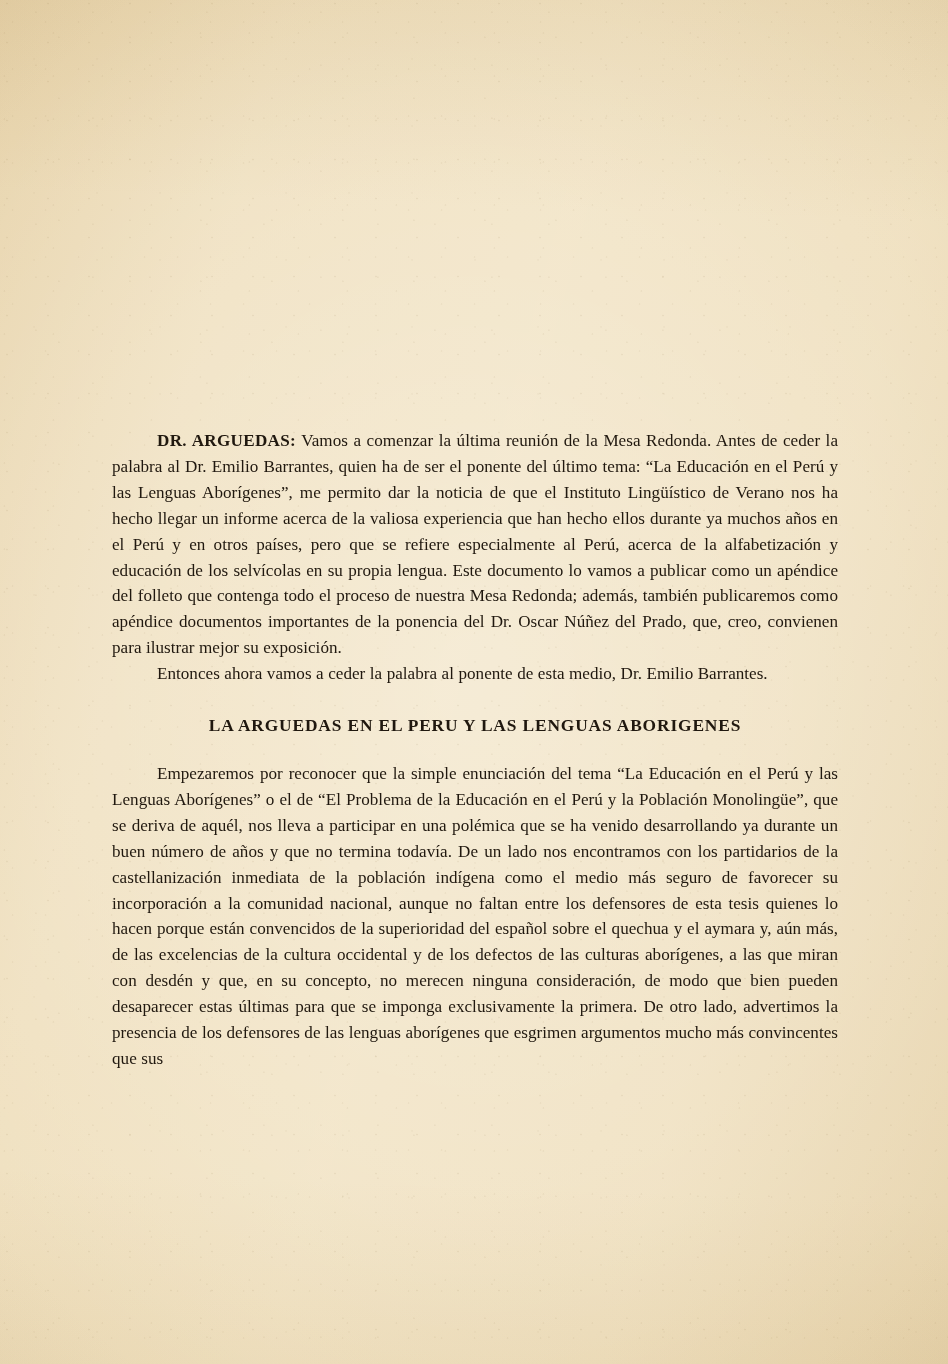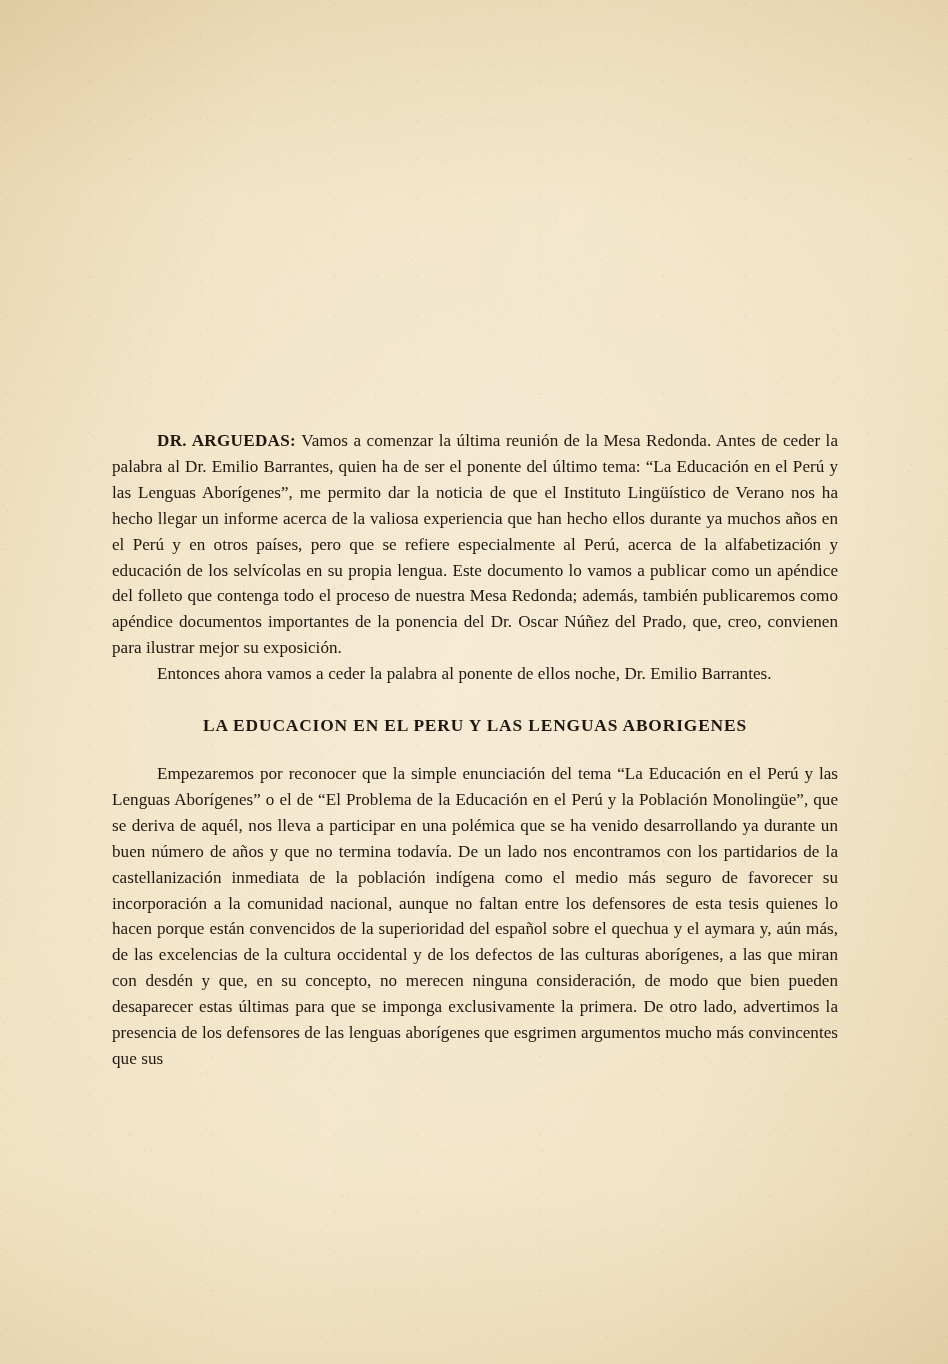--- a/index.html
+++ b/index.html
@@ -99,21 +99,21 @@
 <body>
 
 <div class="page">
 
   <div class="grain"></div>
 
   <div class="text-column">
 
     <p class="body-par"><span class="speaker">DR. ARGUEDAS:</span><span> Vamos a comenzar la última reunión de la Mesa Redonda. Antes de ceder la palabra al Dr. Emilio Barrantes, quien ha de ser el ponente del último tema: “La Educación en el Perú y las Lenguas Aborígenes”, me permito dar la noticia de que el Instituto Lingüístico de Verano nos ha hecho llegar un informe acerca de la valiosa experiencia que han hecho ellos durante ya muchos años en el Perú y en otros países, pero que se refiere especialmente al Perú, acerca de la alfabetización y educación de los selvícolas en su propia lengua. Este documento lo vamos a publicar como un apéndice del folleto que contenga todo el proceso de nuestra Mesa Redonda; además, también publicaremos como apéndice documentos importantes de la ponencia del Dr. Oscar Núñez del Prado, que, creo, convienen para ilustrar mejor su exposición.</span></p>
 
-    <p class="body-par"><span>Entonces ahora vamos a ceder la palabra al ponente de ellos noche, Dr. Emilio Barrantes.</span></p>
+    <p class="body-par"><span>Entonces ahora vamos a ceder la palabra al ponente de esta medio, Dr. Emilio Barrantes.</span></p>
 
-    <h2 class="section-heading">LA EDUCACION EN EL PERU Y LAS LENGUAS ABORIGENES</h2>
+    <h2 class="section-heading">LA ARGUEDAS EN EL PERU Y LAS LENGUAS ABORIGENES</h2>
 
     <p class="body-par"><span>Empezaremos por reconocer que la simple enunciación del tema “La Educación en el Perú y las Lenguas Aborígenes” o el de “El Problema de la Educación en el Perú y la Población Monolingüe”, que se deriva de aquél, nos lleva a participar en una polémica que se ha venido desarrollando ya durante un buen número de años y que no termina todavía. De un lado nos encontramos con los partidarios de la castellanización inmediata de la población indígena como el medio más seguro de favorecer su incorporación a la comunidad nacional, aunque no faltan entre los defensores de esta tesis quienes lo hacen porque están convencidos de la superioridad del español sobre el quechua y el aymara y, aún más, de las excelencias de la cultura occidental y de los defectos de las culturas aborígenes, a las que miran con desdén y que, en su concepto, no merecen ninguna consideración, de modo que bien pueden desaparecer estas últimas para que se imponga exclusivamente la primera. De otro lado, advertimos la presencia de los defensores de las lenguas aborígenes que esgrimen argumentos mucho más convincentes que sus</span></p>
 
   </div>
 
 </div>
 
 </body></html>

